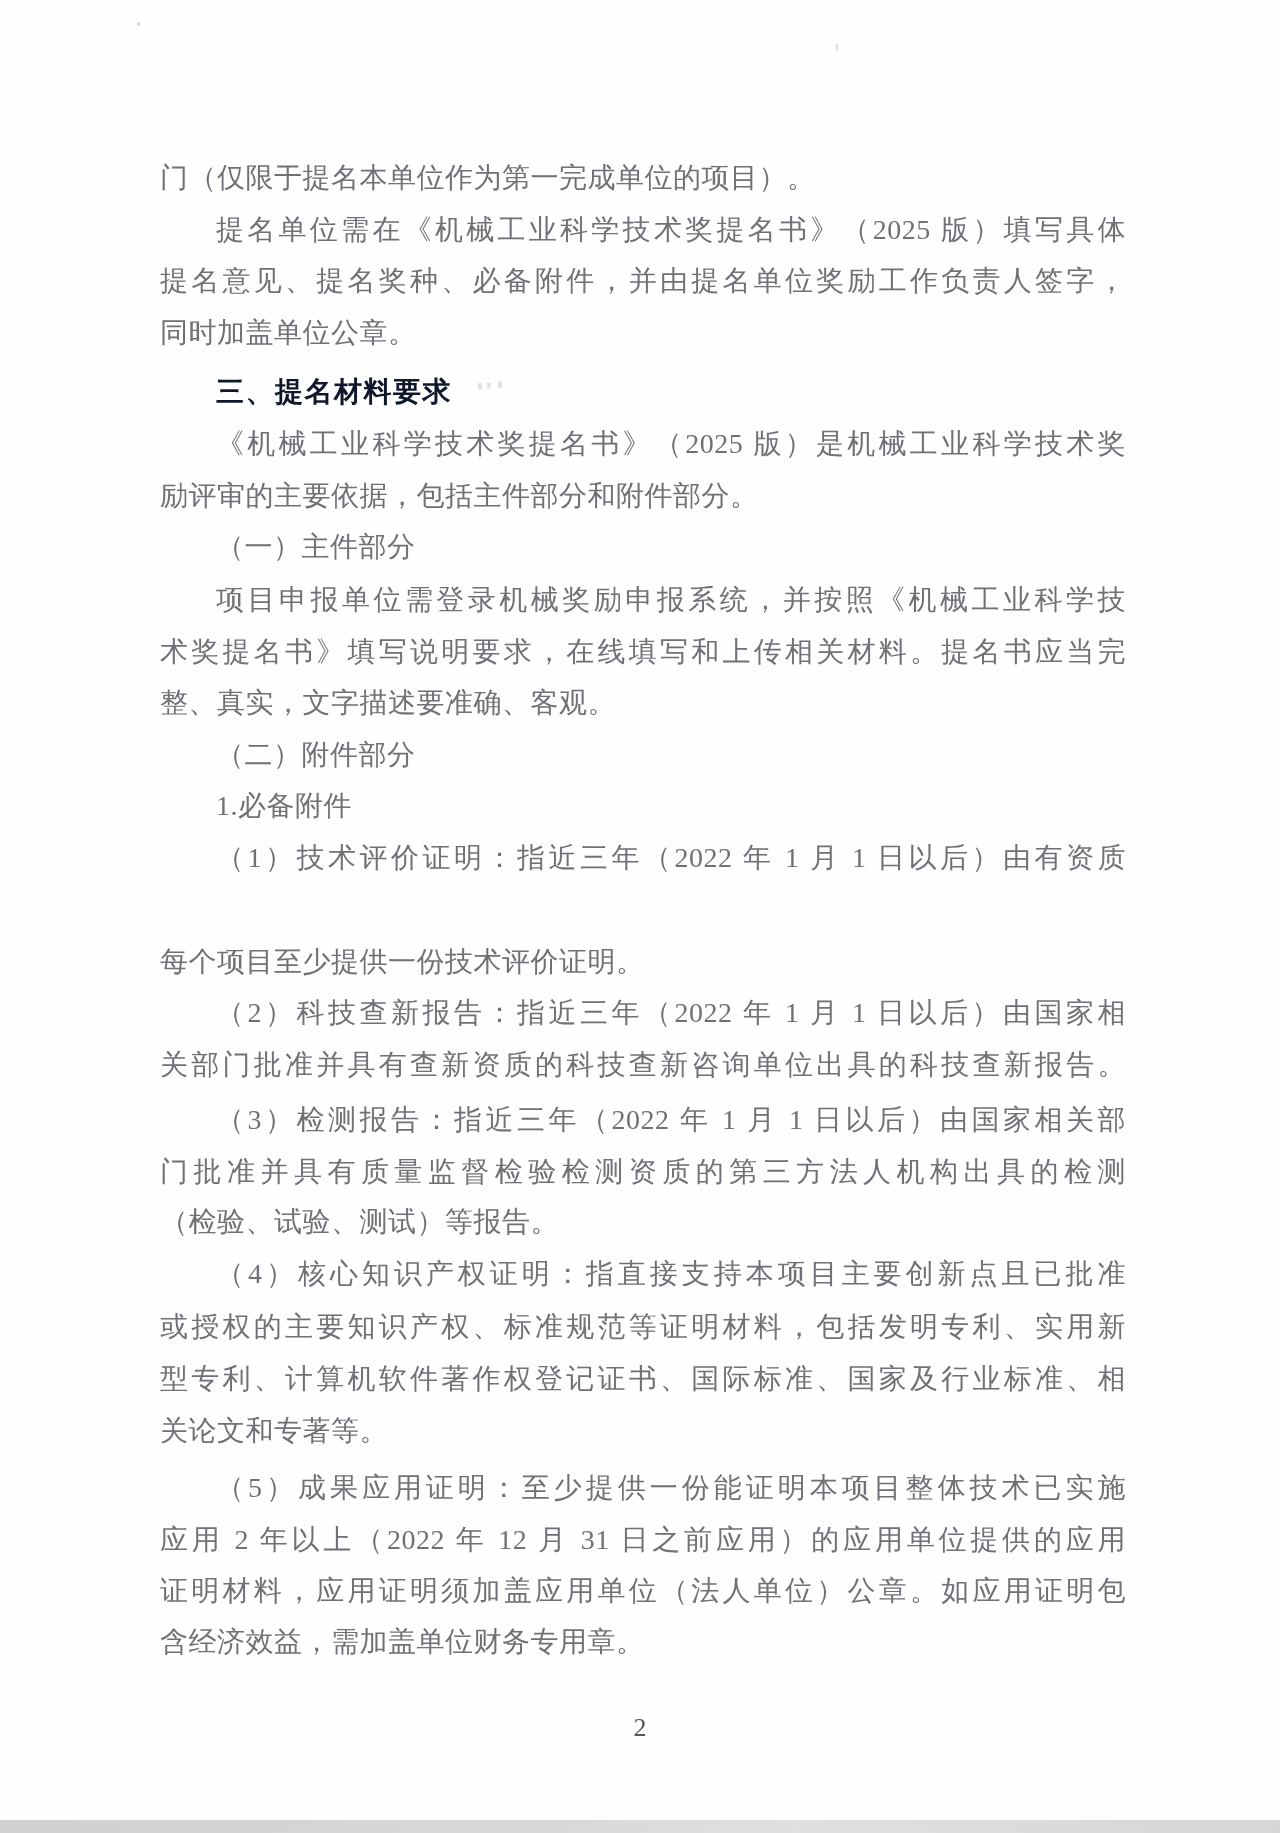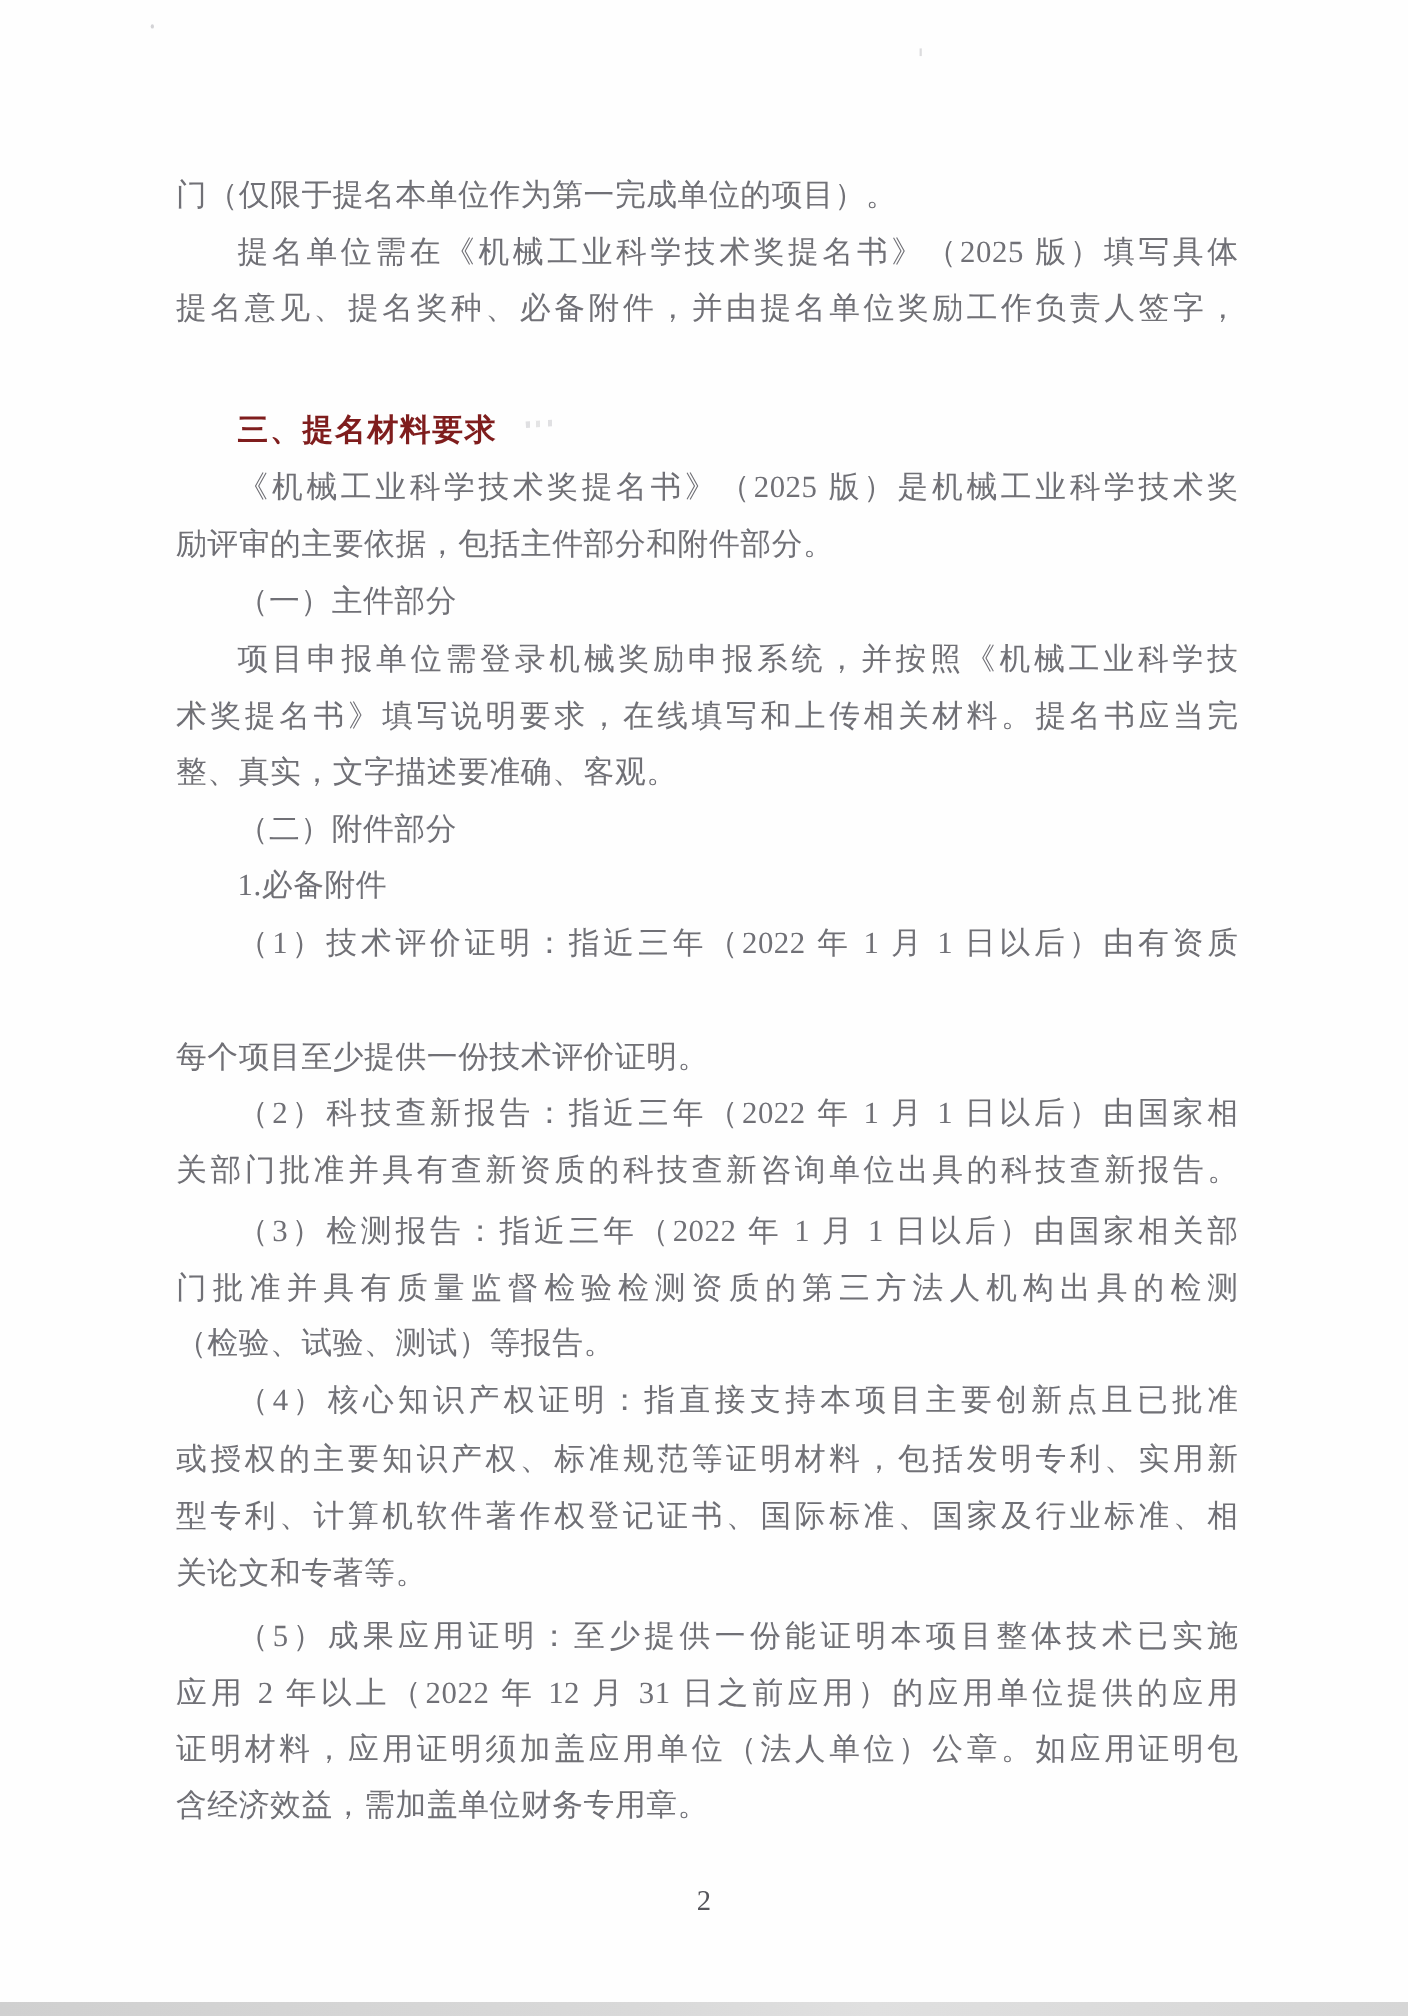--- a/index.html
+++ b/index.html
@@ -22,21 +22,21 @@
     height: 52px;
     line-height: 52px;
     font-size: 28px;
     color: #707076;
     letter-spacing: 0.5px;
     white-space: normal;
     overflow: visible;
   }
   .ind { text-indent: 2em; }
   .j   { text-align: justify; text-align-last: justify; }
-  .hd  { font-weight: bold; color: #7f1d1d; letter-spacing: 1.5px; }
+  .hd  { font-weight: bold; color: #0f172a; letter-spacing: 1.5px; }
   .page-number {
     position: absolute;
     left: 0;
     top: 1710px;
     width: 1280px;
     text-align: center;
     font-size: 26px;
     line-height: 36px;
     color: #55555b;
     font-family: "Liberation Serif", "DejaVu Serif", serif;
@@ -68,20 +68,21 @@
 <body>
 
 <div class="page">
 
   <div class="speck-a"></div>
   <div class="speck-b"></div>
 
   <div class="line" style="top:152px">门（仅限于提名本单位作为第一完成单位的项目）。</div>
   <div class="line ind j" style="top:204px">提名单位需在《机械工业科学技术奖提名书》（2025 版）填写具体</div>
   <div class="line j" style="top:255px">提名意见、提名奖种、必备附件，并由提名单位奖励工作负责人签字，</div>
+  <div class="line" style="top:307px">同时加盖单位公章。</div>
 
   <div class="line ind hd" style="top:366px">三、提名材料要求</div>
   <div class="heading-smudge"></div>
 
   <div class="line ind j" style="top:418px">《机械工业科学技术奖提名书》（2025 版）是机械工业科学技术奖</div>
   <div class="line" style="top:470px">励评审的主要依据，包括主件部分和附件部分。</div>
   <div class="line ind" style="top:521px">（一）主件部分</div>
   <div class="line ind j" style="top:574px">项目申报单位需登录机械奖励申报系统，并按照《机械工业科学技</div>
   <div class="line j" style="top:626px">术奖提名书》填写说明要求，在线填写和上传相关材料。提名书应当完</div>
   <div class="line ind" style="top:729px">（二）附件部分</div>

